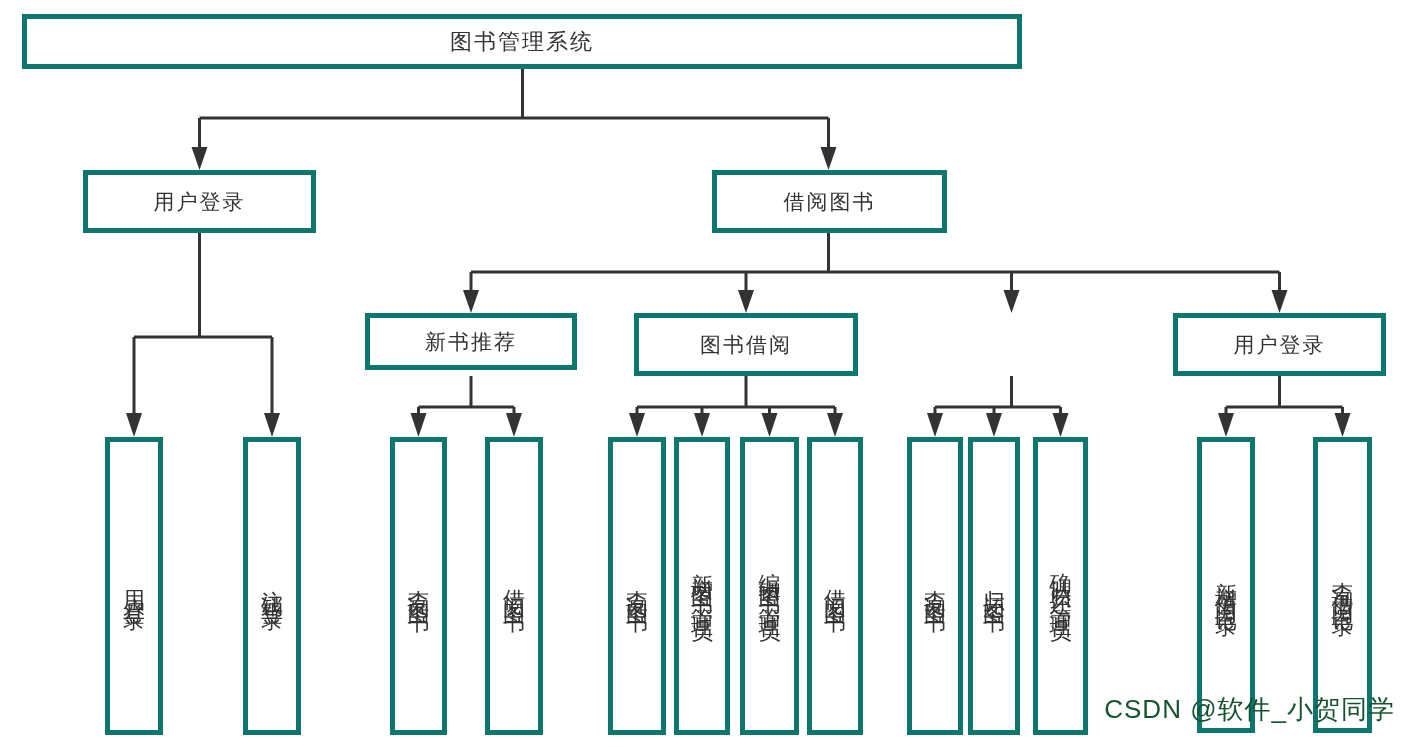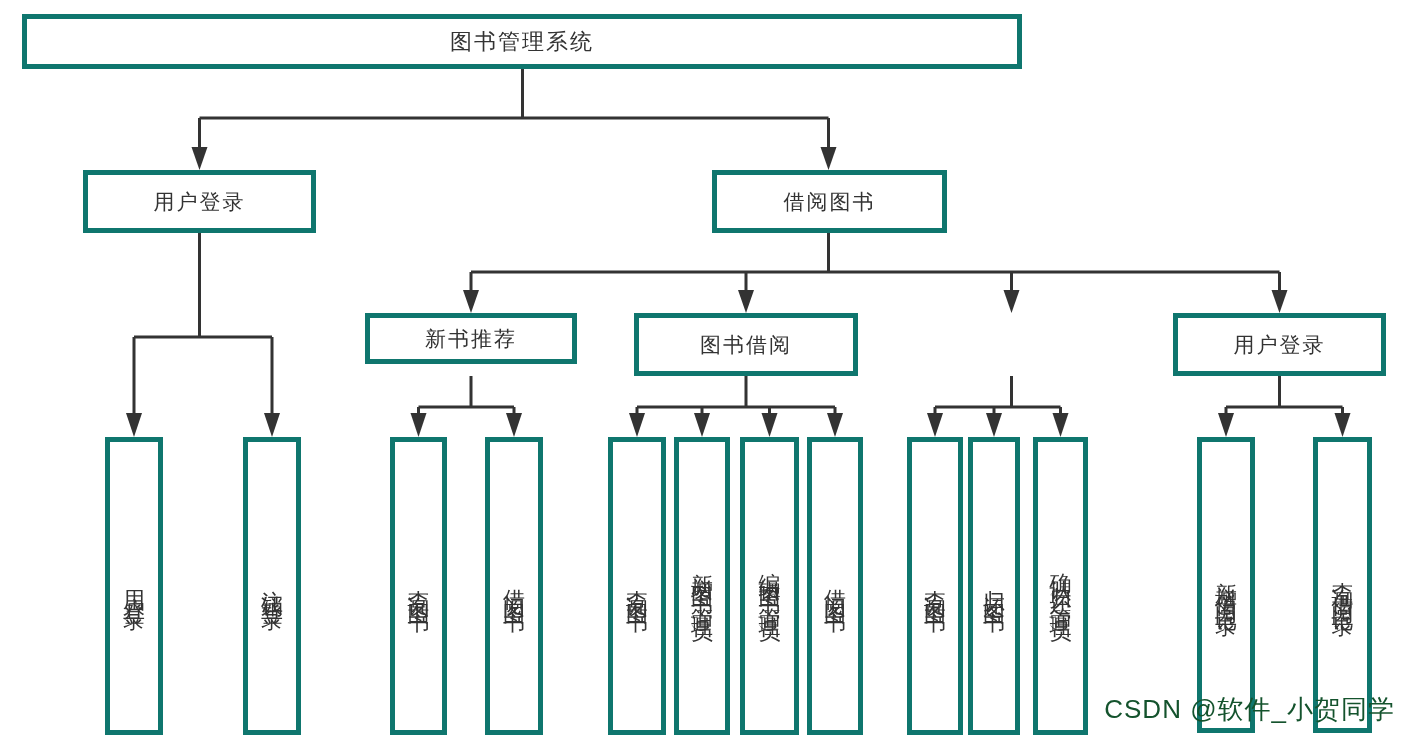--- a/index.html
+++ b/index.html
@@ -82,21 +82,21 @@
     <span class="label">图书管理系统</span>
   </div>
 
   <div class="node h" style="left:83px;top:170px;width:233px;height:63px">
     <span class="label">用户登录</span>
   </div>
   <div class="node h" style="left:712px;top:170px;width:235px;height:63px">
     <span class="label">借阅图书</span>
   </div>
 
-  <div class="node h" style="left:365px;top:313px;width:212px;height:51px">
+  <div class="node h" style="left:365px;top:313px;width:212px;height:57px">
     <span class="label">新书推荐</span>
   </div>
   <div class="node h" style="left:634px;top:313px;width:224px;height:63px">
     <span class="label">图书借阅</span>
   </div>
   <div class="node h" style="left:1173px;top:313px;width:213px;height:63px">
     <span class="label">用户登录</span>
   </div>
 
   <div class="node v" style="left:105px;top:437px;width:58px;height:298px">

